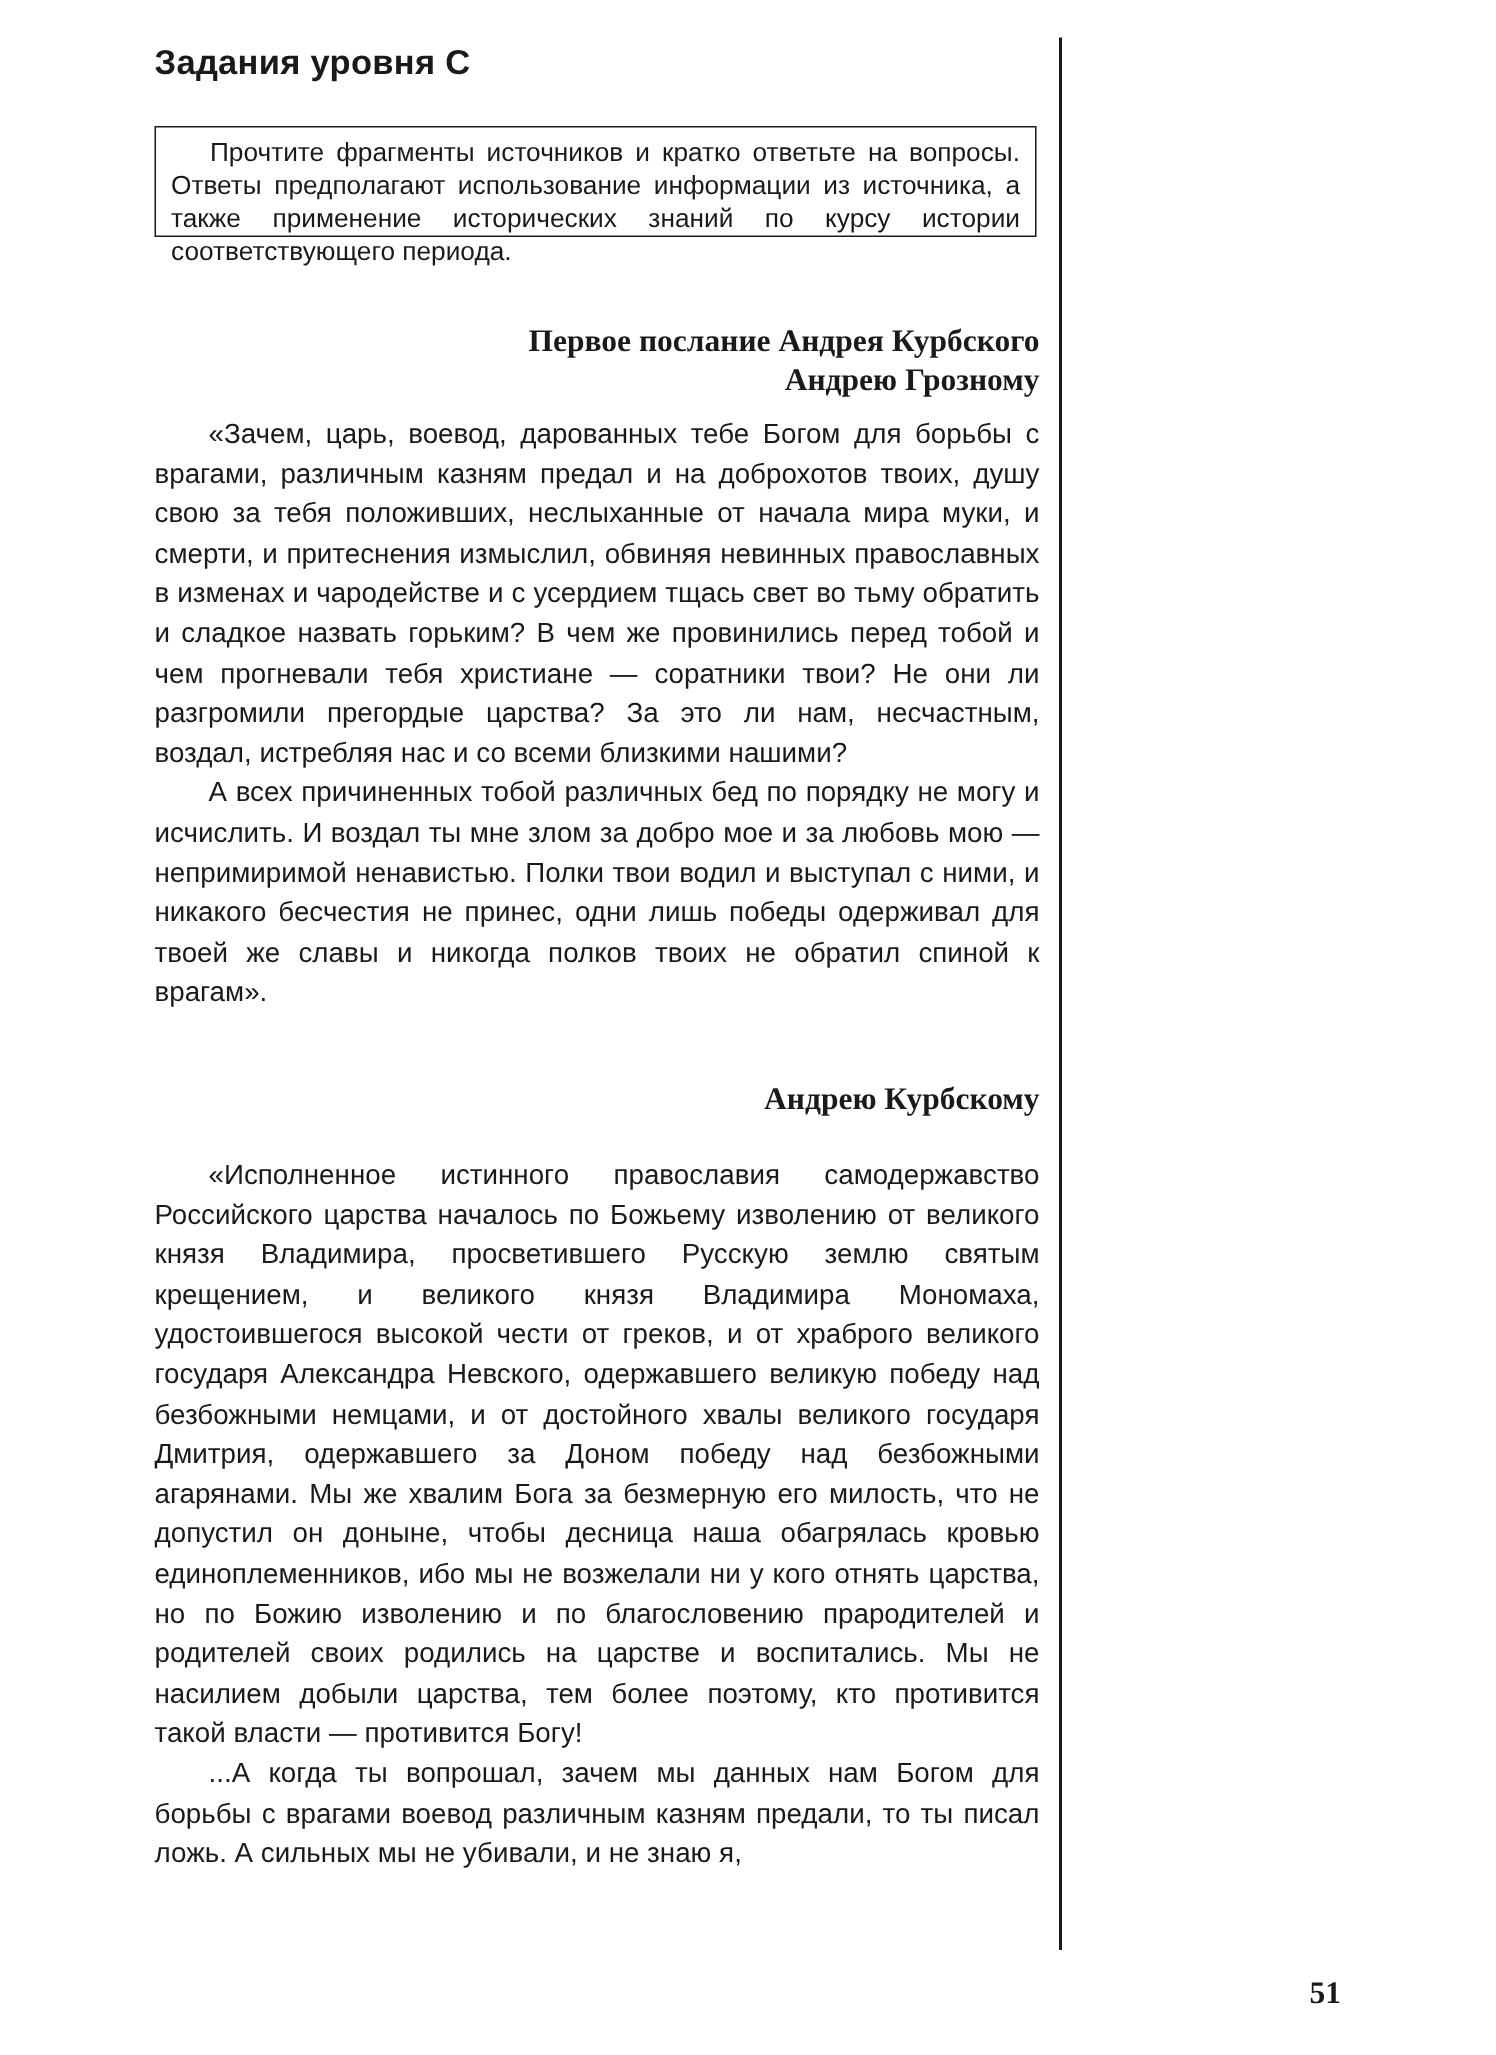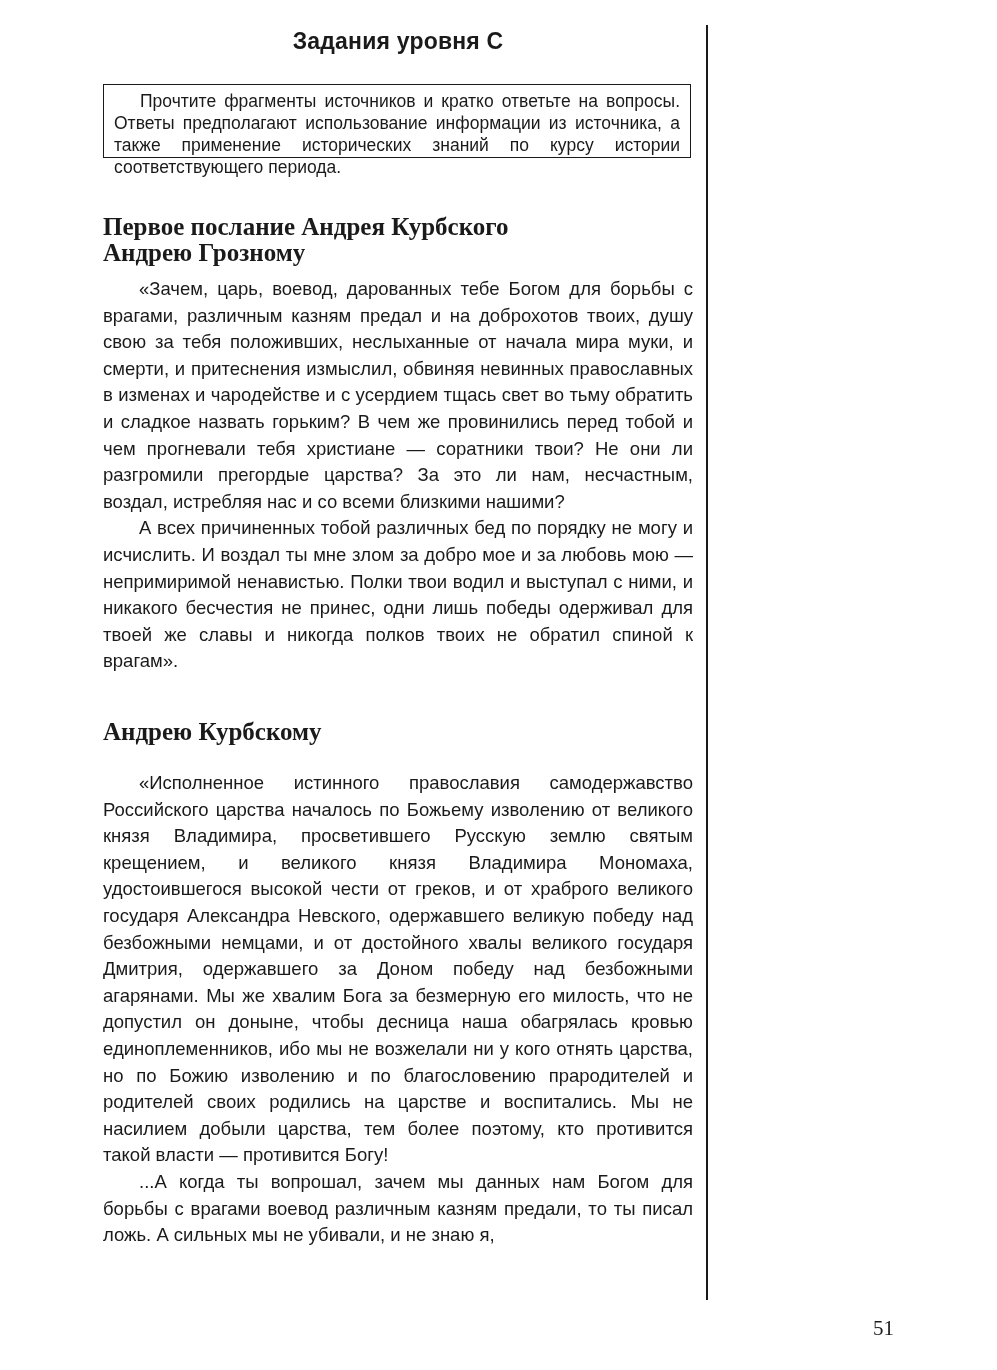--- a/index.html
+++ b/index.html
@@ -8,49 +8,49 @@
     overflow: hidden; color: #1a1a1a;
   }
   .vline {
     position: absolute; left: 706px; top: 25px; width: 2px; height: 1275px;
     background: #1a1a1a;
   }
   .col {
     position: absolute; left: 103px; top: 0; width: 590px;
   }
   .section-title {
-    position: absolute; left: 0; top: 28px; width: 590px; text-align: center;
+    position: absolute; left: 0; top: 28px; width: 590px; 
     font-family: "Liberation Sans", sans-serif; font-weight: bold; font-size: 23px;
     letter-spacing: 0.2px;
   }
   .instr-box {
     position: absolute; left: 0; top: 84px; width: 588px; height: 74px;
     border: 1.5px solid #1a1a1a; box-sizing: border-box;
     padding: 5px 10px 0 10px;
   }
   .instr-box p {
     margin: 0; font-family: "Liberation Sans", sans-serif; font-size: 17.5px;
     line-height: 22px; text-align: justify; text-indent: 26px;
   }
   .src-title {
-    position: absolute; left: 0; width: 590px; text-align: left;
-    font-family: "Liberation Serif", serif; font-weight: bold; font-size: 25px;
+    position: absolute; left: 0; width: 590px; text-align: right;
+    font-family: "Liberation Serif", serif; font-weight: bold; font-size: 21px;
     line-height: 26px;
   }
   .src-body {
     position: absolute; left: 0; width: 590px;
   }
   .src-body p {
     margin: 0; font-family: "Liberation Sans", sans-serif; font-size: 18.5px;
     line-height: 26.6px; text-align: justify; text-indent: 36px;
     text-align-last: left;
   }
   .page-num {
     position: absolute; left: 873px; top: 1316px;
-    font-family: "Liberation Serif", serif; font-weight: normal; font-size: 21px;
+    font-family: "Liberation Serif", serif; font-weight: bold; font-size: 21px;
   }
 </style>
 </head>
 <body>
 
 <div class="vline"></div>
 
 <div class="col">
   <div class="section-title">Задания уровня С</div>
 

